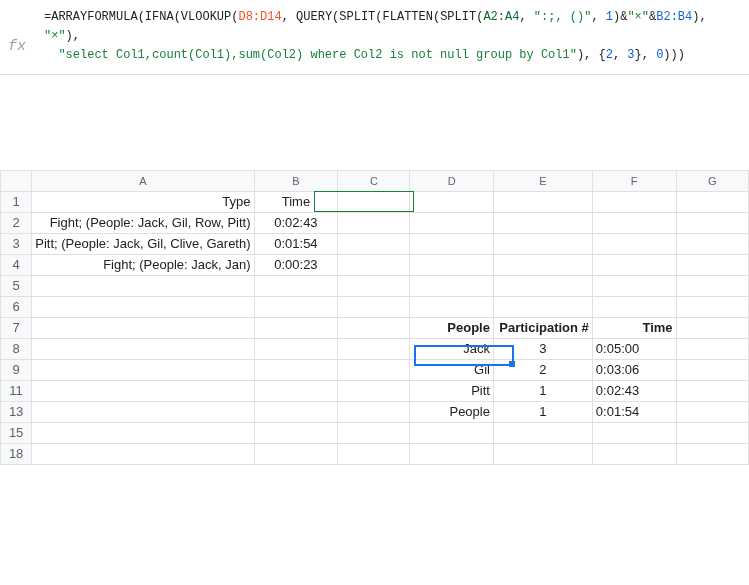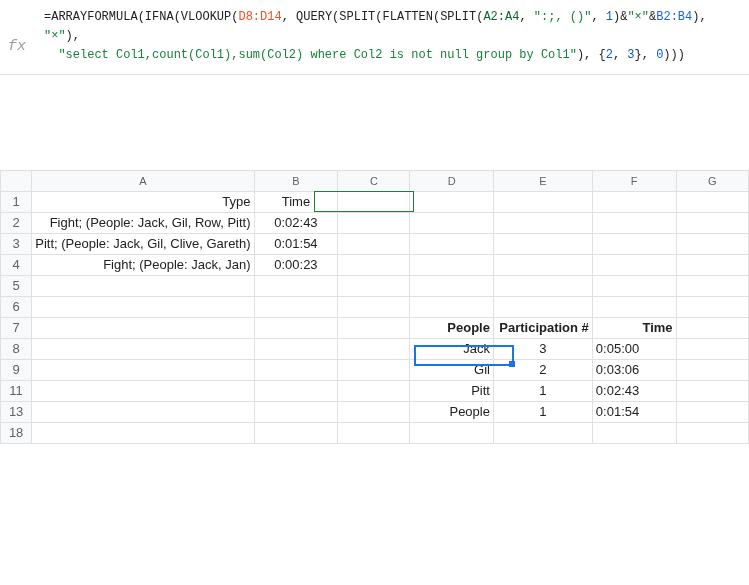--- a/index.html
+++ b/index.html
@@ -226,20 +226,30 @@
     <td class="rowh">13</td>
     <td class="colA"></td>
           <td class="colB"></td>
           <td class="colC"></td>
     <td class="colD tleft">People</td>
     <td class="colE tcenter">1</td>
     <td class="colF tright">0:01:54</td>
     <td class="colG"></td>
   </tr>
   <tr>
+          <td class="rowh">15</td>
+          <td class="colA"></td>
+          <td class="colB"></td>
+          <td class="colC"></td>
+          <td class="colD"></td>
+          <td class="colE"></td>
+          <td class="colF"></td>
+          <td class="colG"></td>
+        </tr>
+  <tr>
           <td class="rowh">18</td>
           <td class="colA"></td>
           <td class="colB"></td>
           <td class="colC"></td>
           <td class="colD"></td>
           <td class="colE"></td>
           <td class="colF"></td>
           <td class="colG"></td>
         </tr>
 

